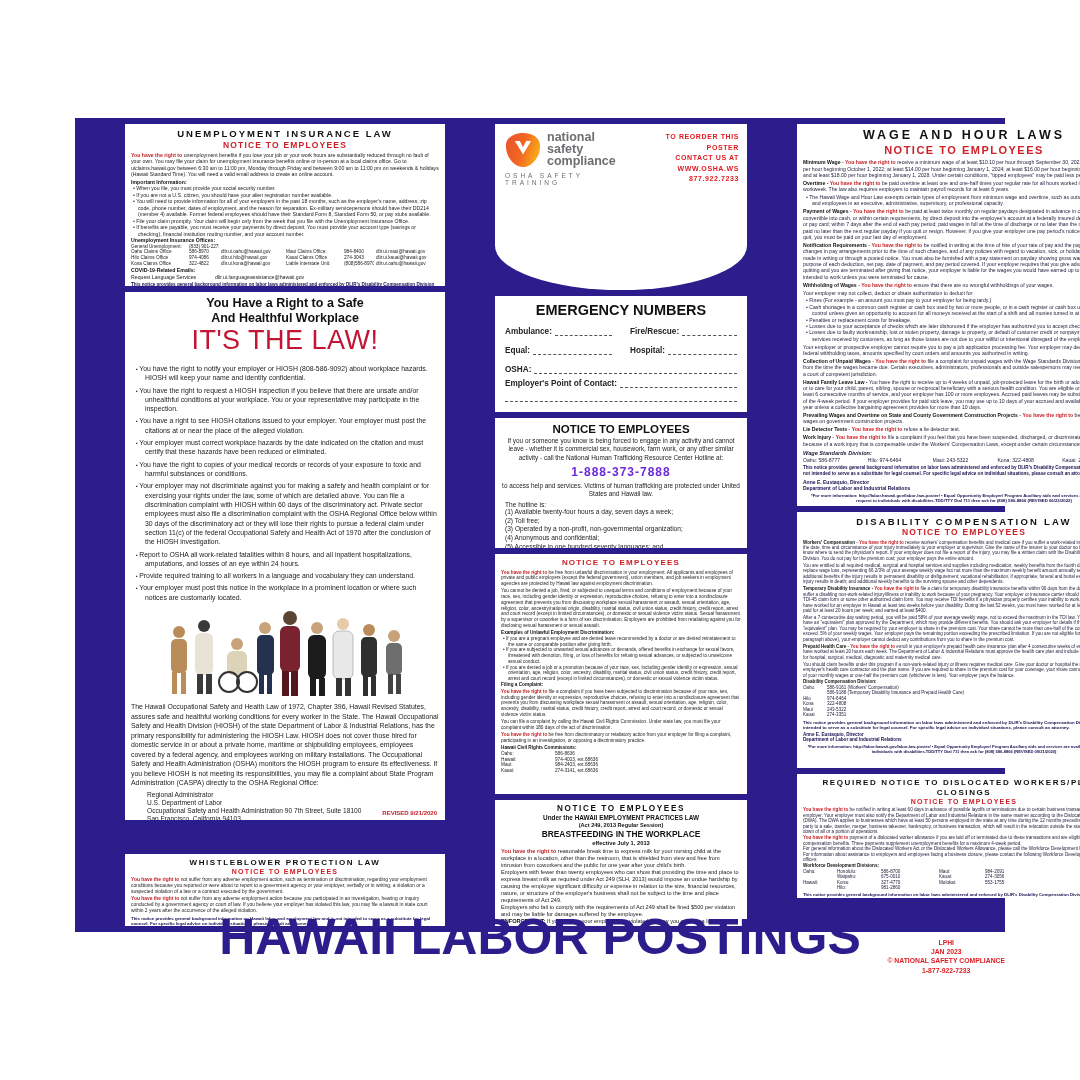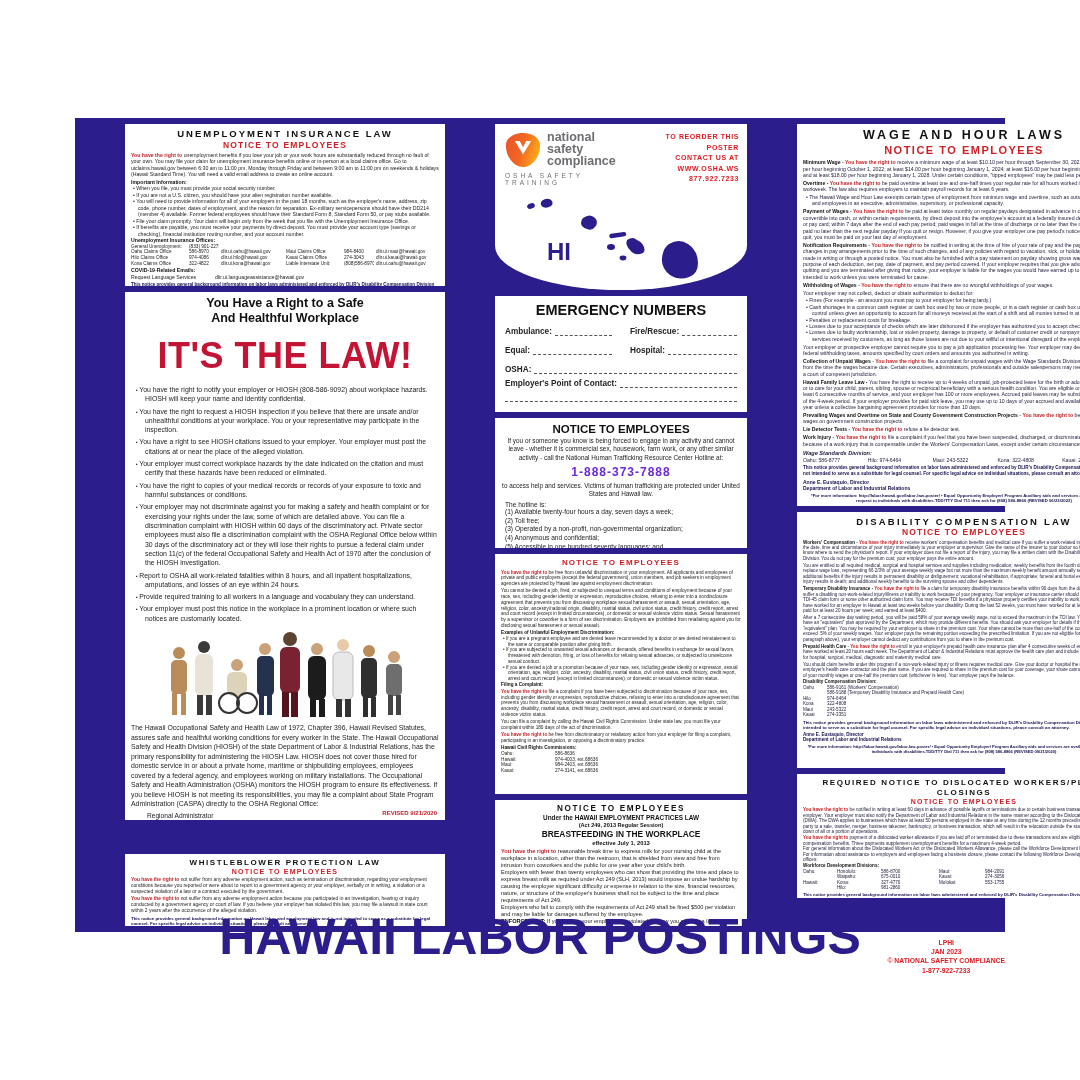--- a/index.html
+++ b/index.html
@@ -38,21 +38,21 @@
   .ui-bullets .li::before{content:"• ";}
   .ui-offices{font-size:4.7px;}
   .ui-offices .cell:nth-child(1),.ui-offices .cell:nth-child(4){flex:0 0 56px;}
   .ui-offices .cell:nth-child(2),.ui-offices .cell:nth-child(5){flex:0 0 30px;}
   .ui-offices .cell:nth-child(3),.ui-offices .cell:nth-child(6){flex:1;}
   .ui-covid .cell:nth-child(1){flex:0 0 82px;}
   .sec-ui .disclaimer{font-size:4.6px;margin-top:2px;}
 
   .sec-safe{height:548px;color:#222;}
   .safe-h{font-weight:bold;font-size:12.5px;text-align:center;color:#111;line-height:1.15;}
-  .safe-big{font-weight:bold;font-size:36px;text-align:center;color:#c41434;margin:10px 0 8px 0;letter-spacing:0.5px;}
+  .safe-big{font-weight:normal;font-size:27px;text-align:center;color:#c41434;margin:0 0 8px 0;letter-spacing:0.5px;}
   .safe-bullets{font-size:6.9px;line-height:1.35;}
   .safe-bullets .li{padding-left:14px;text-indent:-9px;margin-bottom:3px;}
   .safe-bullets .li::before{content:"▪  ";font-size:5px;}
   .safe-photo{display:block;margin:4px auto 2px auto;}
   .safe-para{font-size:6.9px;line-height:1.38;margin-top:4px;}
   .safe-addr{font-size:6.6px;line-height:1.25;margin:3px 0 0 16px;}
   .safe-copies{font-size:6.2px;margin-top:6px;}
   .safe-revised{position:absolute;right:8px;bottom:4px;color:#c32026;font-weight:bold;font-size:6px;}
 
   .sec-whistle{height:74px;font-size:4.9px;line-height:1.25;color:#222;margin-top:28px;}
@@ -336,35 +336,20 @@
             </div>
             <div class="brand-sub">OSHA SAFETY TRAINING</div>
           </div>
           <div class="reorder">
             <div>TO REORDER THIS POSTER</div>
             <div>CONTACT US AT</div>
             <div>WWW.OSHA.WS</div>
             <div>877.922.7233</div>
           </div>
         </div>
-        <div class="map-wrap">
-          <svg width="240" height="92" viewBox="0 0 240 92">
-            <g fill="#2b1d8c">
-              <ellipse cx="30" cy="14" rx="4" ry="2.6" transform="rotate(-20 30 14)"></ellipse>
-              <path d="M42 8 q6 -3 9 1 q2 4 -3 6 q-6 2 -8 -2 q-1 -3 2 -5 Z"></path>
-              <path d="M82 26 q7 -5 12 0 q4 4 0 9 q-3 4 -8 2 q-6 -2 -6 -6 q0 -3 2 -5 Z"></path>
-              <rect x="108" y="42" width="17" height="4.5" rx="2" transform="rotate(-8 108 42)"></rect>
-              <ellipse cx="110" cy="55" rx="4" ry="3"></ellipse>
-              <path d="M126 48 q6 -4 10 0 q5 2 7 7 q2 6 -4 7 q-7 1 -10 -4 q-5 -5 -3 -10 Z"></path>
-              <ellipse cx="122" cy="66" rx="3.4" ry="2.4"></ellipse>
-              <path d="M168 52 q10 -6 19 0 q10 7 10 19 q0 11 -9 14 q-10 4 -19 -2 q-9 -7 -8 -17 q1 -10 7 -14 Z"></path>
-            </g>
-            <text x="46" y="68" font-family="Liberation Sans, sans-serif" font-size="24" font-weight="bold" fill="#2b1d8c">HI</text>
-          </svg>
-        </div>
       </div>
 
       <div class="sec sec-emerg">
         <div class="emerg-title">EMERGENCY NUMBERS</div>
         <div class="erow">
           <div class="efield">
               <span class="lbl">Ambulance:</span>
               <span class="line"></span>
             </div>
           <div class="efield">

